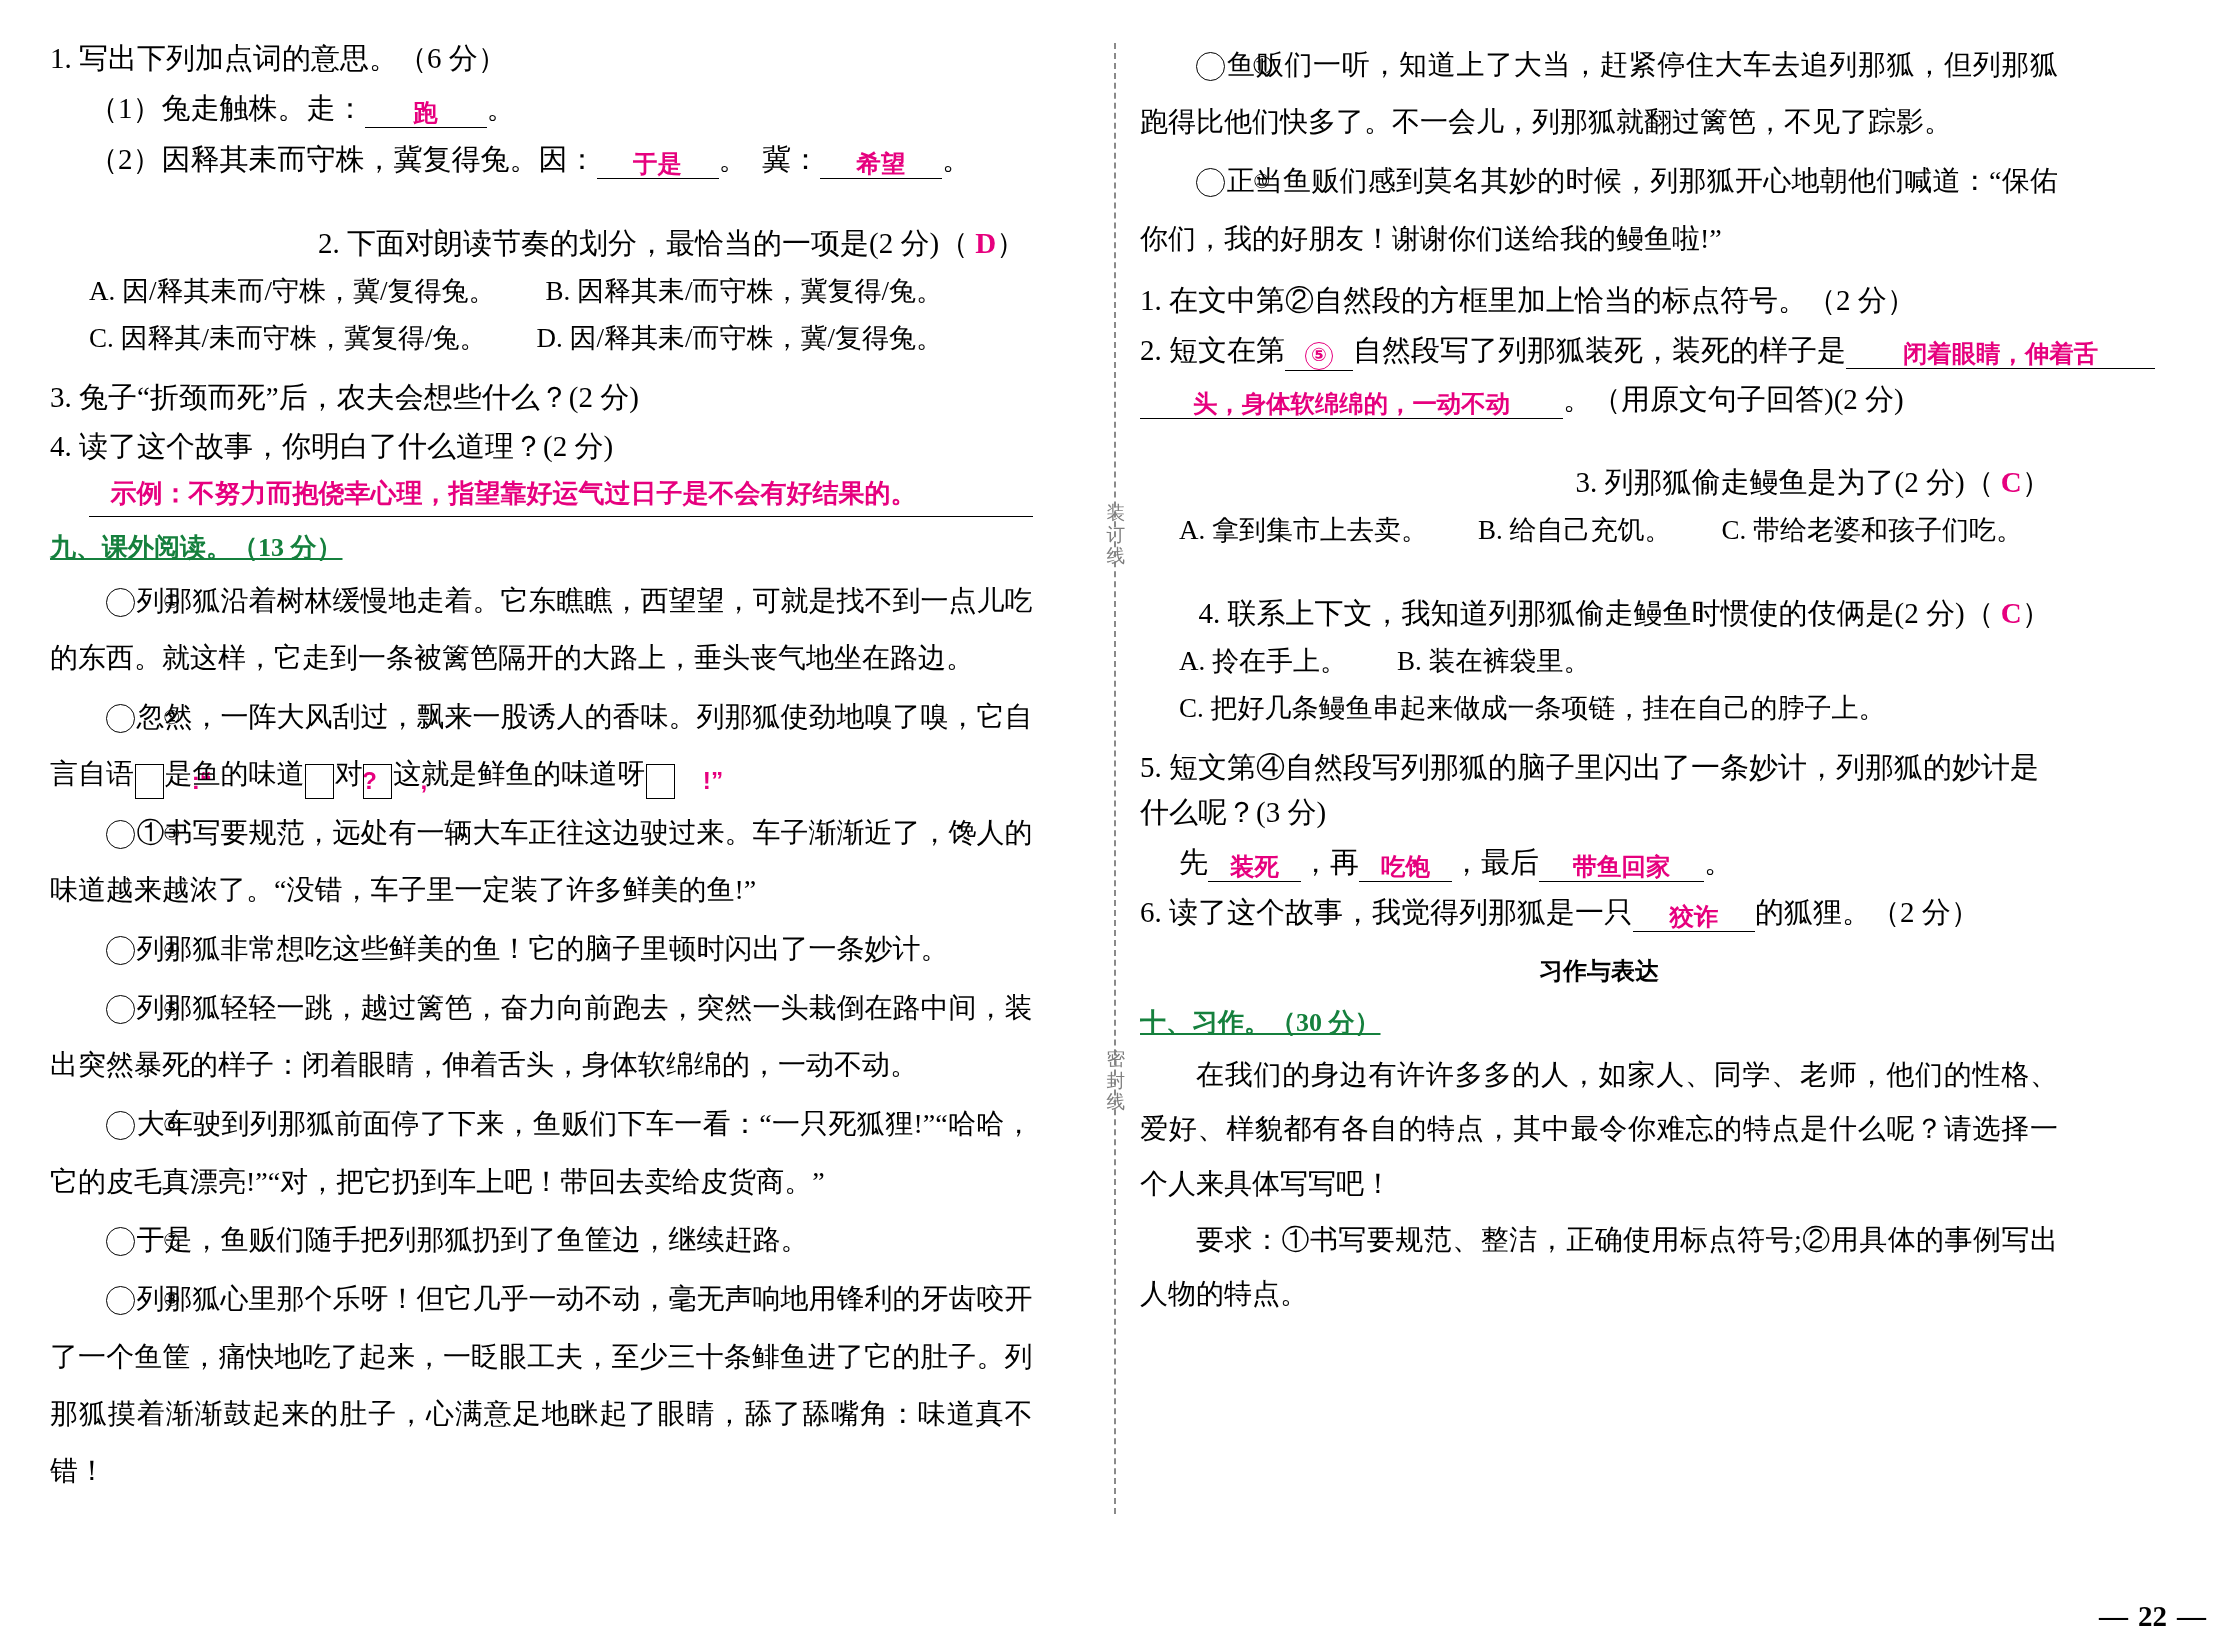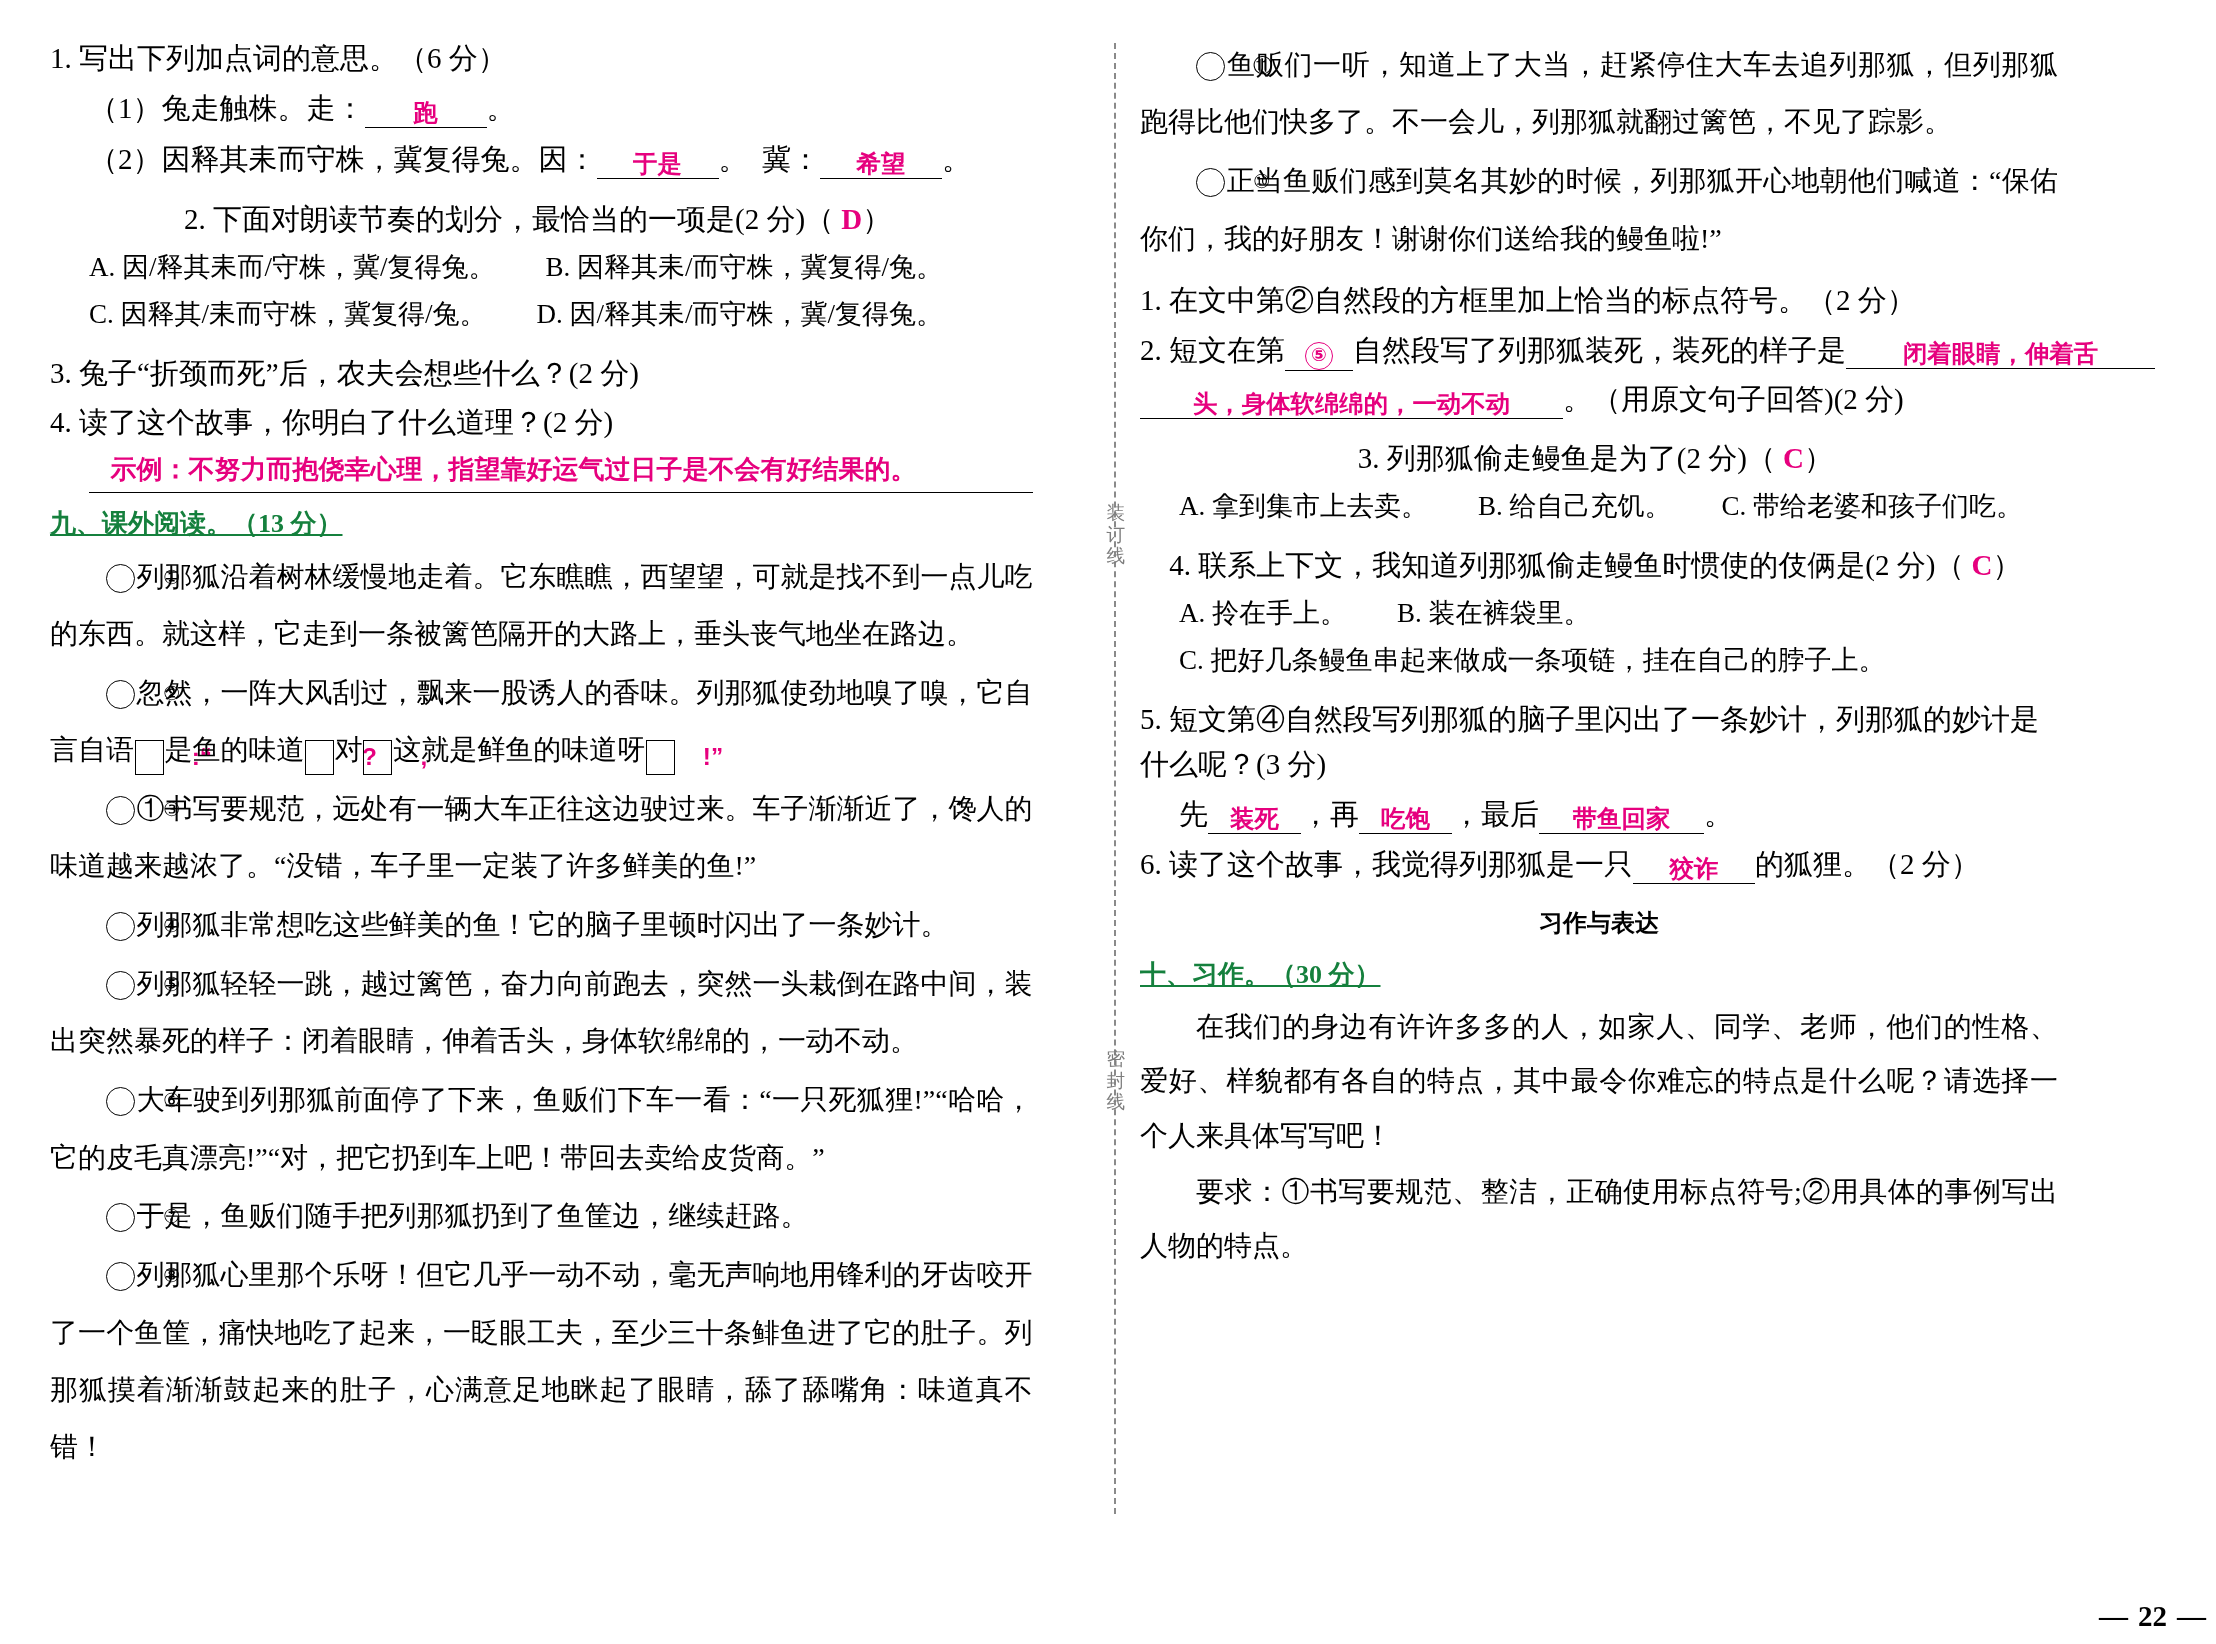--- a/index.html
+++ b/index.html
@@ -71,21 +71,21 @@
     padding-left: 39px;
   }
   .opts {
     font-size: 27px;
     line-height: 1.6;
     margin: 0 0 4.3px 0;
     padding-left: 39px;
   }
   .opt-gap { display: inline-block; width: 50px; }
 
-  .hdr-row { display: flex; justify-content: center; align-items: baseline; }
+  .hdr-row { display: flex; justify-content: flex-end; align-items: baseline; margin-top: 24px; }
   .paren { font-size: 29px; letter-spacing: 7.2px; }
   .ans-letter { color: #e6007e; font-weight: bold; letter-spacing: 0; }
 
   
   .blank {
     display: inline-block;
     border-bottom: 1.4px solid #000;
     text-align: center;
     color: #e6007e;
     font-family: "Liberation Sans", "DejaVu Sans", sans-serif;

